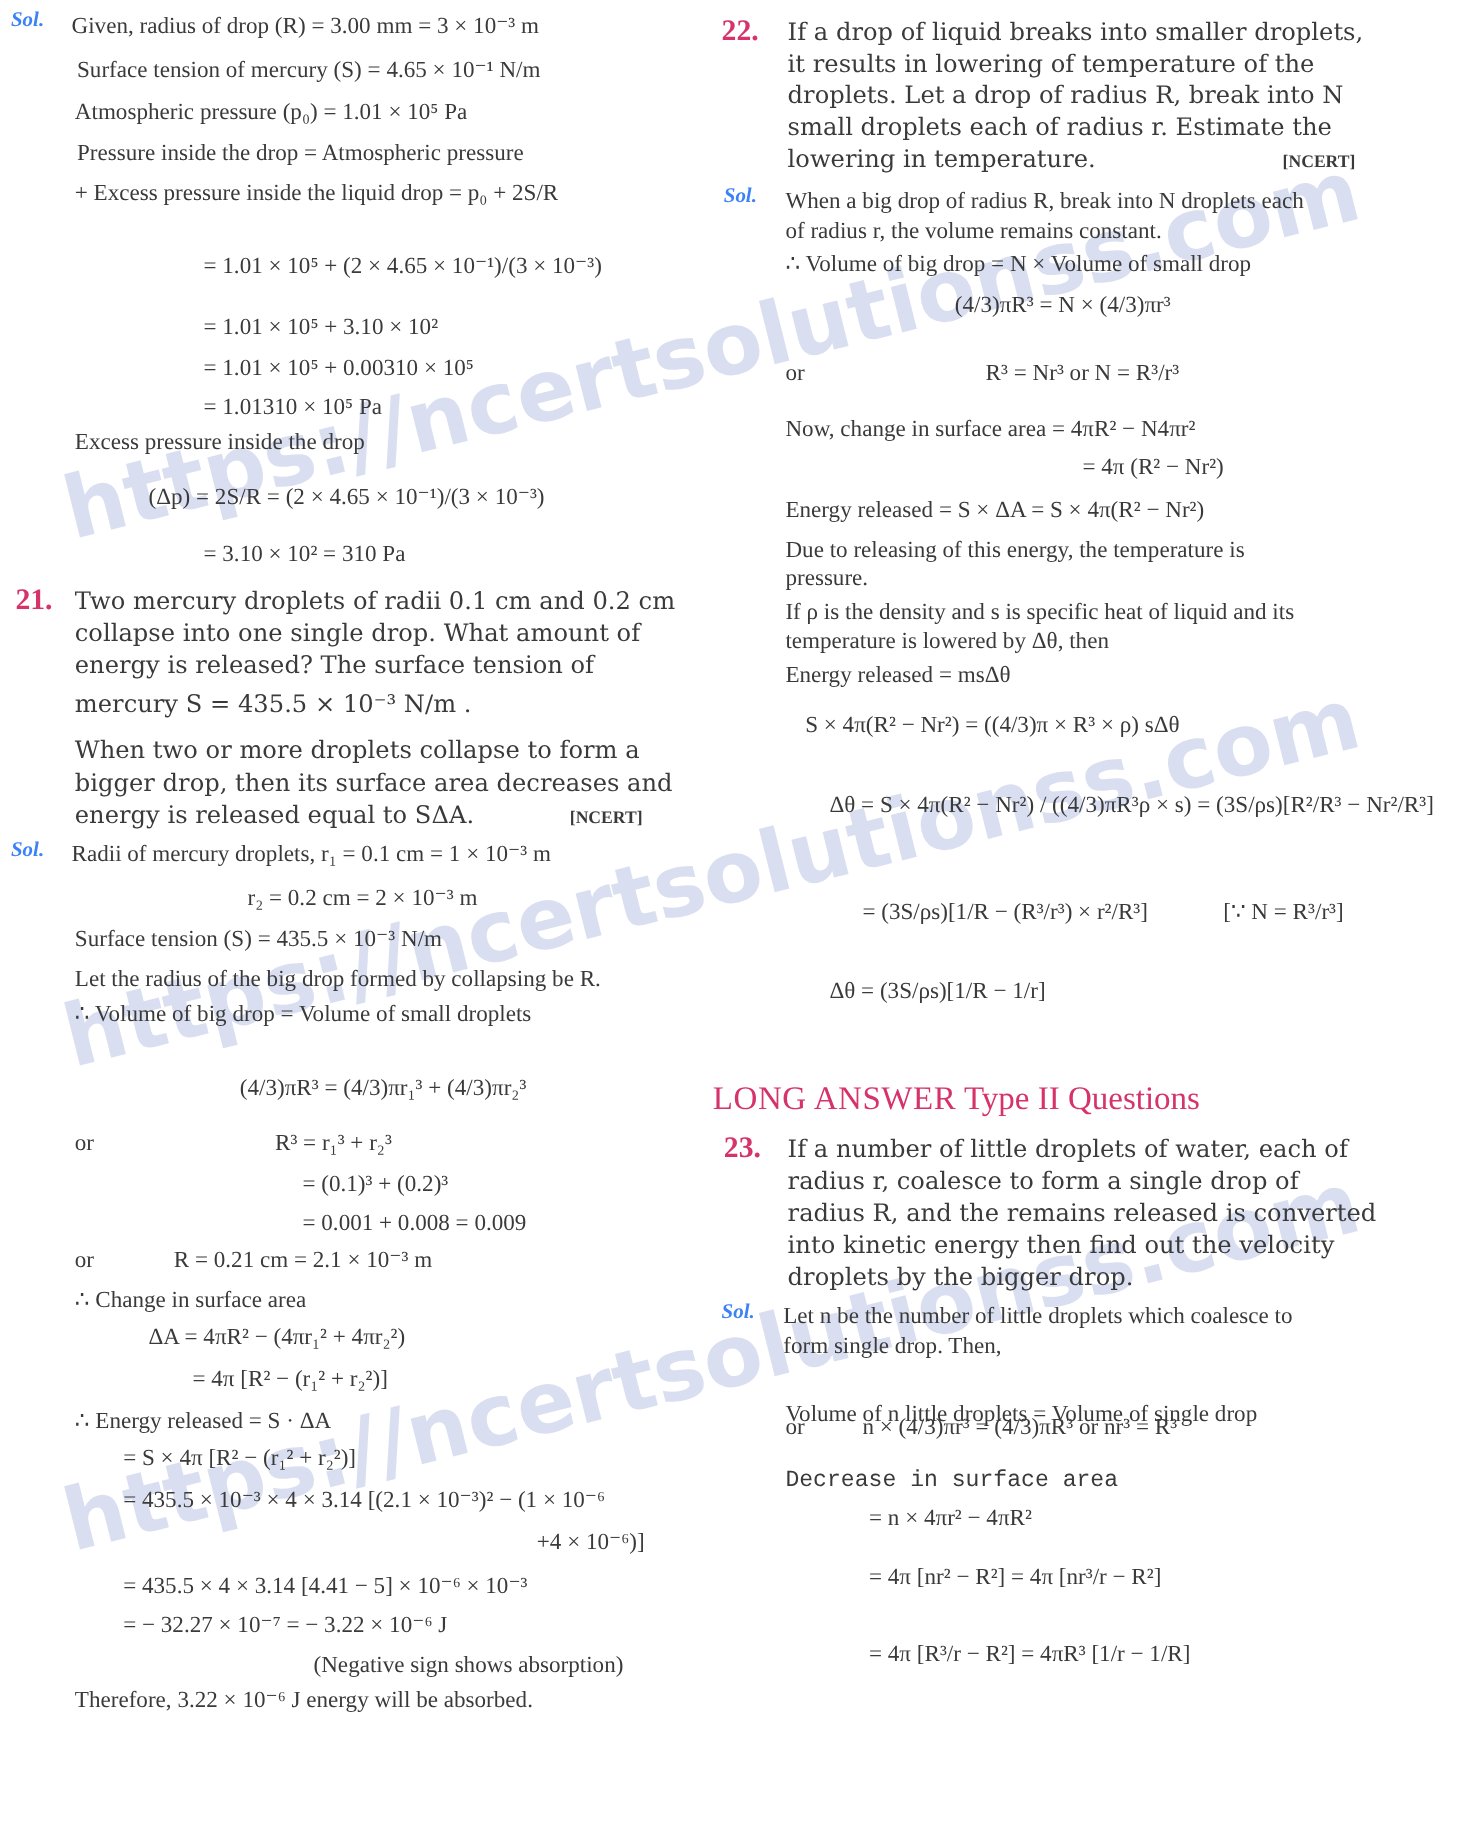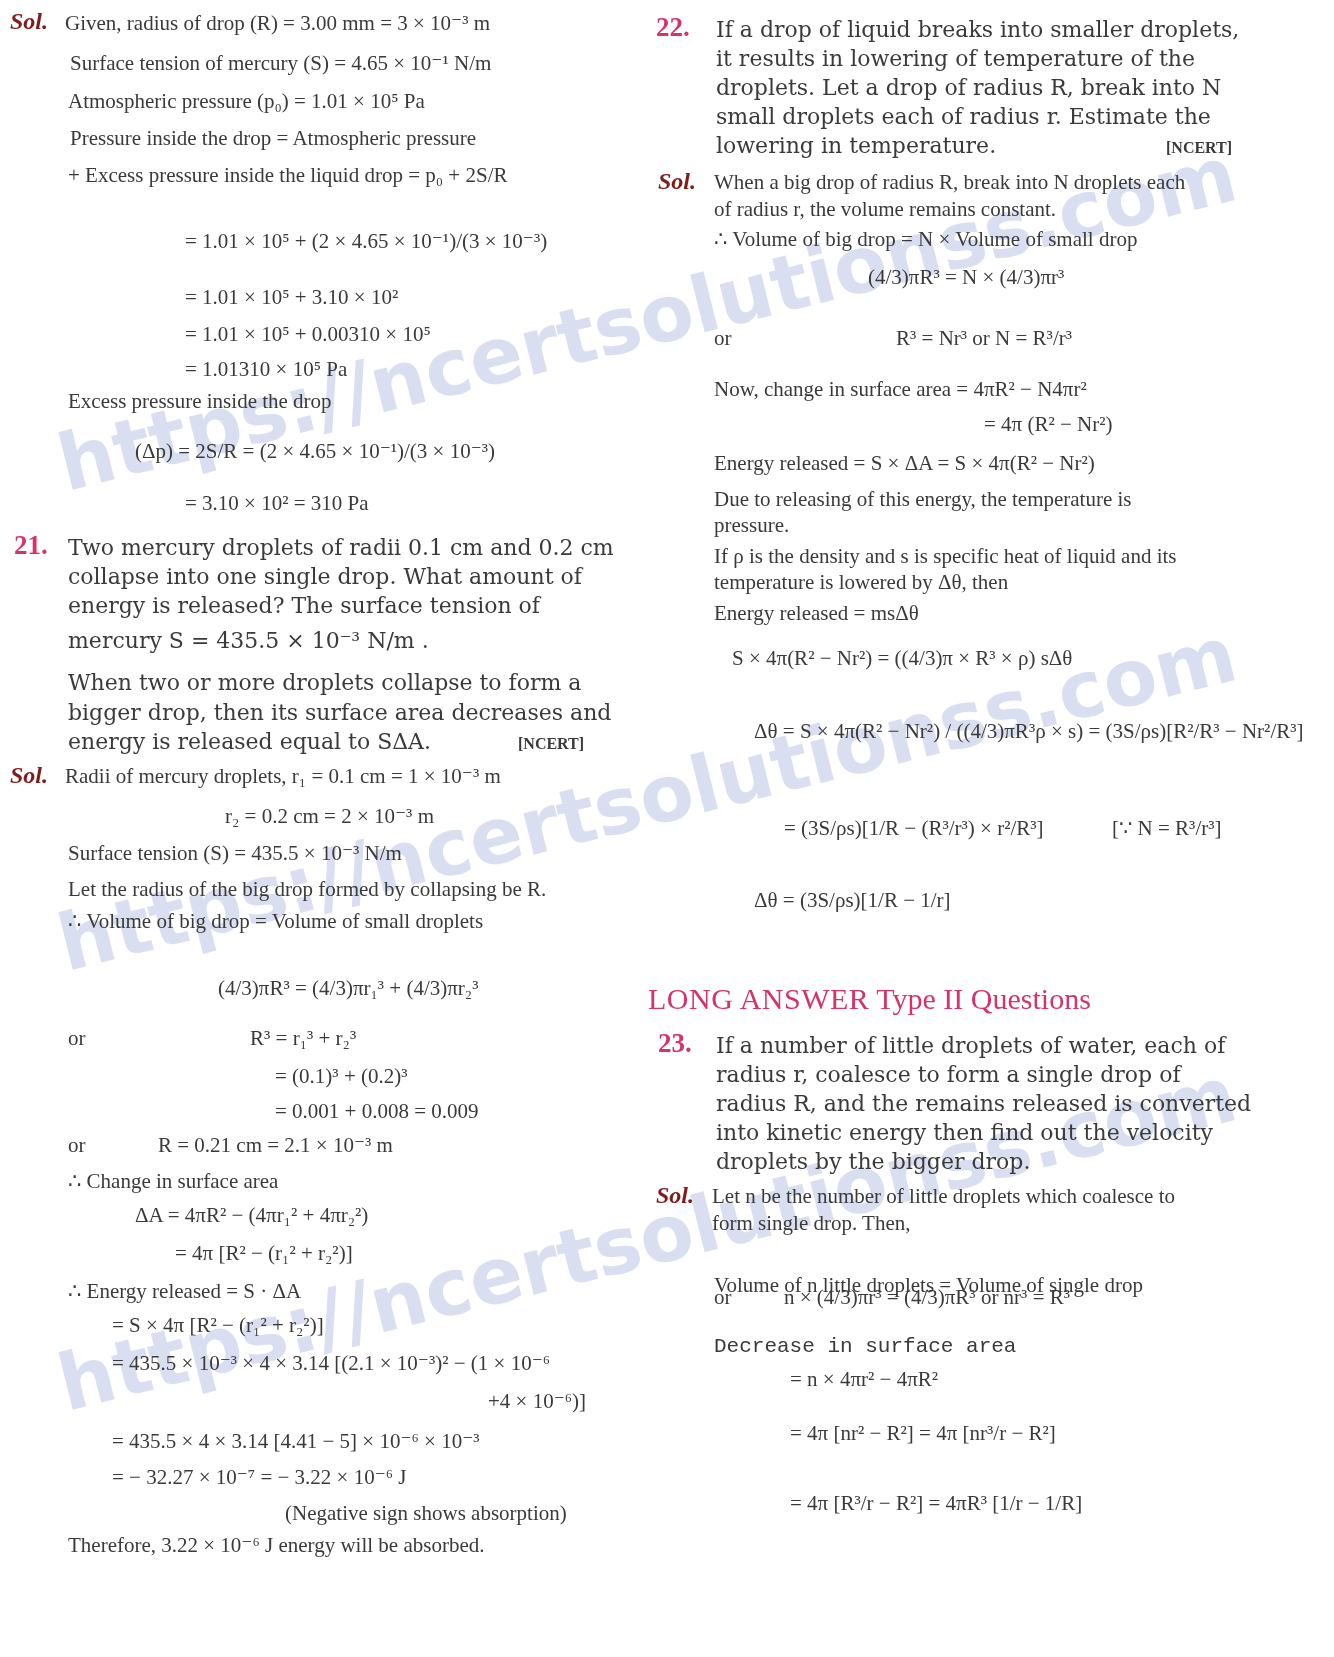--- a/index.html
+++ b/index.html
@@ -6,21 +6,21 @@
   body {
     width:1334px; height:1657px; background:#ffffff; position:relative; overflow:hidden;
     font-family:"Liberation Serif","DejaVu Serif",serif; color:#3a3a3a;
   }
   .col { position:absolute; top:0; }
   .col-left { left:0; width:640px; }
   .col-right { left:688px; width:640px; }
   .ln { position:absolute; white-space:nowrap; font-size:21px; line-height:26px; }
   .q { font-family:"DejaVu Serif","Liberation Serif",serif; font-size:22px; line-height:30px; color:#3a3a3a; white-space:nowrap; position:absolute; }
   .qnum { position:absolute; font-family:"Liberation Serif",serif; font-weight:bold; font-size:27px; color:#d6336c; }
-  .sol { position:absolute; font-style:italic; font-weight:bold; font-size:24px; color:#7f1d1d; }
+  .sol { position:absolute; font-style:italic; font-weight:bold; font-size:19px; color:#3b82f6; }
   .heading { position:absolute; font-family:"Liberation Serif",serif; font-size:30px; color:#d6336c; white-space:nowrap; }
   .heading b { font-weight:normal; letter-spacing:0.5px; }
   .tag { font-family:"Liberation Serif",serif; font-weight:bold; font-size:16px; }
   .wm { position:absolute; font-family:"DejaVu Sans",sans-serif; font-weight:bold; font-size:78px; color:rgba(120,140,200,0.28); transform-origin:left center; white-space:nowrap; pointer-events:none; }
 </style>
 </head>
 <body>
 
 <div class="wm" style="left:60px; top:420px; transform:rotate(-14deg);">https://ncertsolutionss.com</div>
 <div class="wm" style="left:60px; top:900px; transform:rotate(-14deg);">https://ncertsolutionss.com</div>

